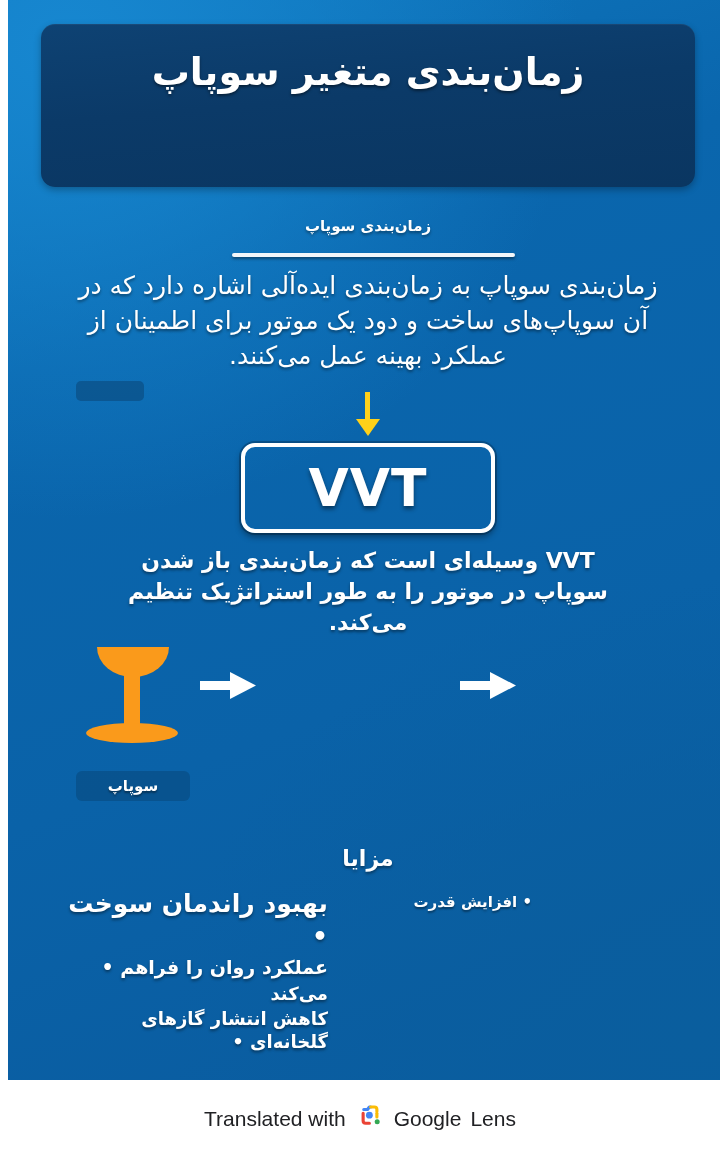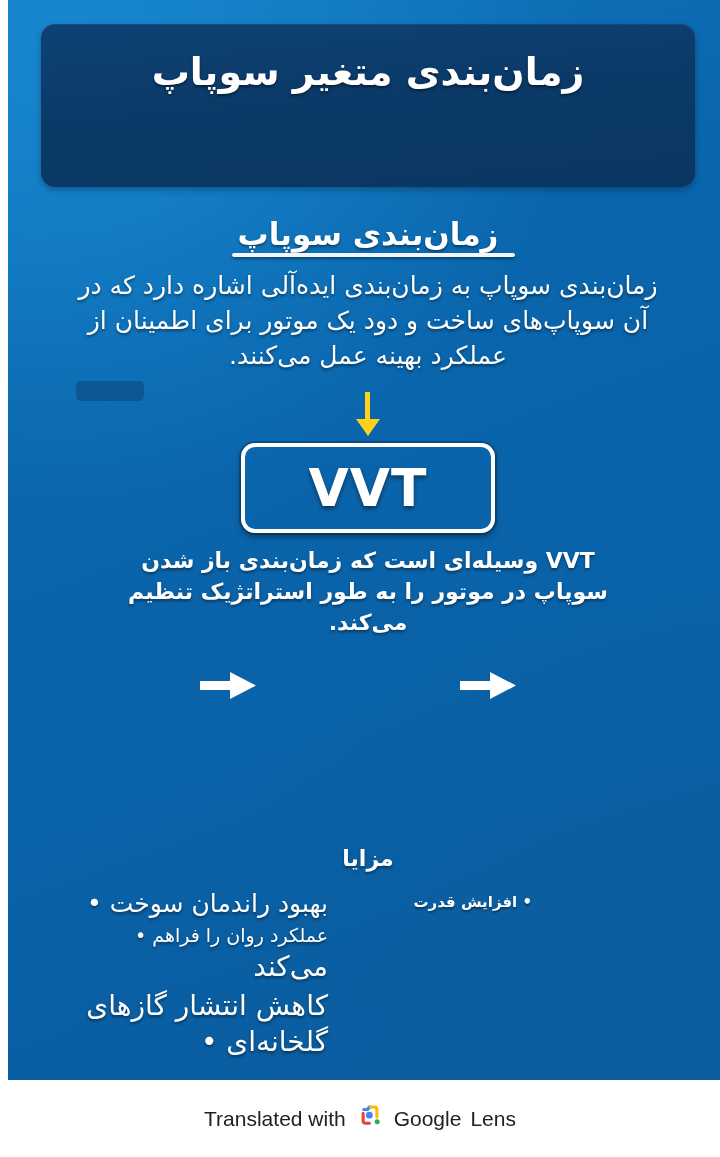--- a/index.html
+++ b/index.html
@@ -64,21 +64,21 @@
   .section-head-wrap {
     position: absolute;
     left: 0;
     right: 0;
     top: 216px;
     text-align: center;
   }
   .section-head {
     display: inline-block;
     color: #ffffff;
-    font-size: 31px;
+    font-size: 15px;
     font-weight: bold;
     text-shadow: 0 2px 3px rgba(0,0,0,0.40);
     direction: rtl;
     padding: 0 10px;
   }
   .head-rule {
     position: absolute;
     left: 224px;
     top: 253px;
     width: 283px;
@@ -255,28 +255,28 @@
   .bullets-left {
     position: absolute;
     right: 400px;
     top: 888px;
     width: 260px;
     direction: rtl;
     text-align: right;
   }
   .bullets-left .bullet {
     color: #ffffff;
-    font-weight: normal;
+    font-weight: bold;
     text-shadow: 0 2px 3px rgba(0,0,0,0.42);
     margin-bottom: 2px;
     line-height: 1.30;
   }
   .bullets-left .b-big   { font-size: 25px; }
   .bullets-left .b-mid   { font-size: 19px; }
-  .bullets-left .b-small { font-size: 28px; }
+  .bullets-left .b-small { font-size: 18px; }
 
   
   .footer {
     position: absolute;
     left: 0;
     top: 1080px;
     width: 720px;
     height: 77px;
     background: #ffffff;
     display: flex;
@@ -342,20 +342,33 @@
 
       <div class="flow-arrow" style="left:140px;">
         <svg width="64" height="36" viewBox="0 0 64 36">
           <g transform="translate(0,2)">
             <rect x="2" y="11" width="36" height="9" fill="#ffffff"></rect>
             <polygon points="58,15.5 32,2 32,29" fill="#ffffff"></polygon>
           </g>
         </svg>
       </div>
 
+      <div class="flow-item" style="left:0px;">
+        <div class="art">
+          <svg width="108" height="118" viewBox="0 0 108 118">
+            <g fill="#fa9a1b">
+              <path d="M18 18 H90 A36 30 0 0 1 18 18 Z"></path>
+              <rect x="45" y="42" width="16" height="56" rx="3"></rect>
+              <ellipse cx="53" cy="104" rx="46" ry="10"></ellipse>
+            </g>
+          </svg>
+        </div>
+        <div class="label-band" style="left:18px; width:114px;"></div>
+        <div class="flow-label">سوپاپ</div>
+      </div>
 
     </div>
 
     <div class="benefits-head">مزایا</div>
 
     <div class="bullets-right">
       <div class="bullet">• افزایش قدرت</div>
     </div>
 
     <div class="bullets-left">

